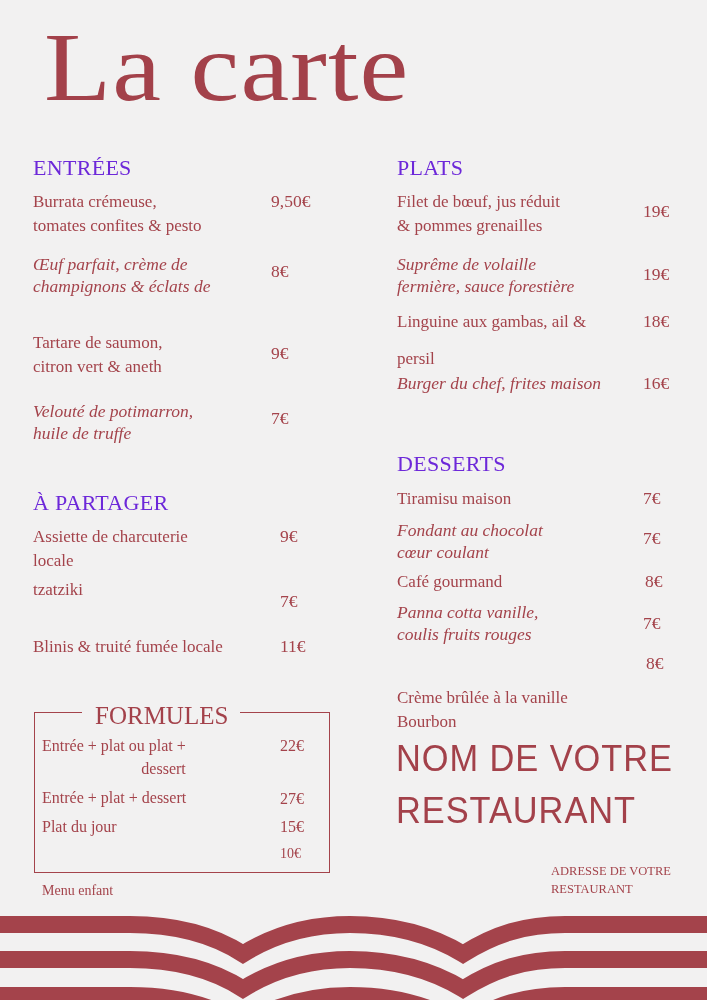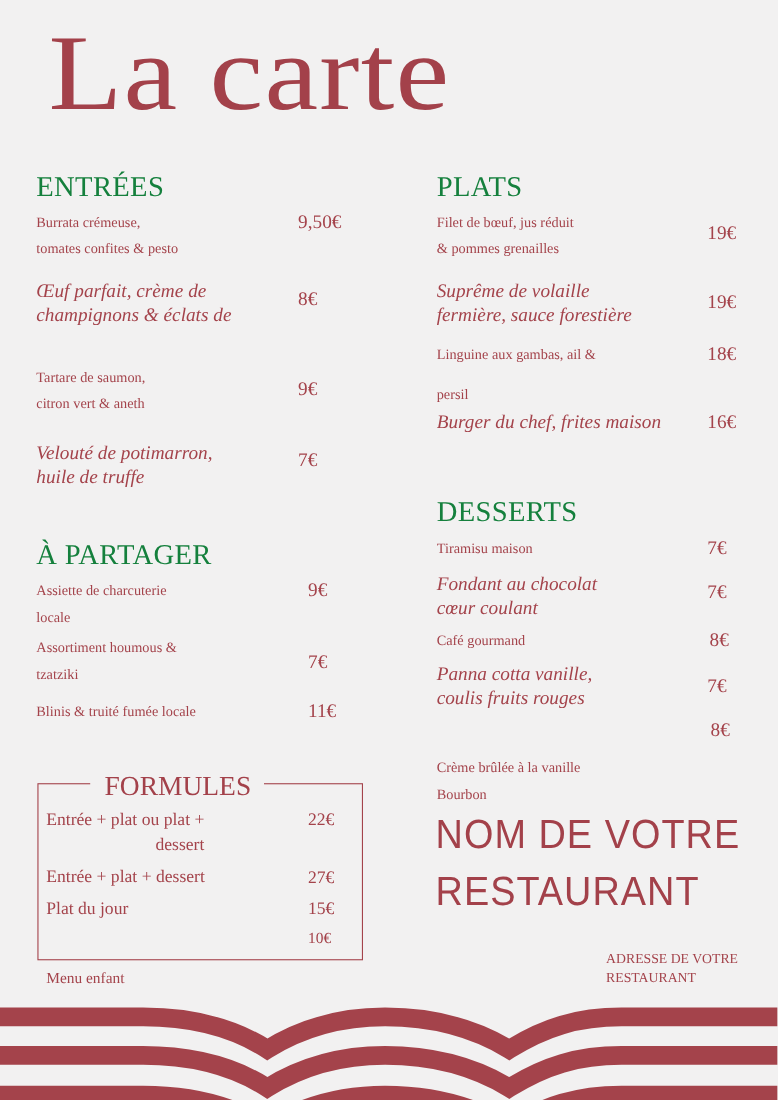--- a/index.html
+++ b/index.html
@@ -13,27 +13,27 @@
   .abs { position: absolute; }
   .title {
     left: 44px; top: 18px;
     font-family: "Liberation Serif", serif;
     font-size: 98px; line-height: 1; letter-spacing: 1px;
     color: #a3414a; font-weight: normal;
     transform: scaleX(1.12); transform-origin: left top;
   }
   .sec-h {
     font-family: "Liberation Serif", serif;
-    font-size: 26px; line-height: 1; color: #15803d;
+    font-size: 22px; line-height: 1; color: #6d28d9;
     letter-spacing: 0.3px;
   }
   .item {
     position: absolute;
     font-family: "Liberation Serif", serif;
-    font-size: 13px; line-height: 23px; color: #a4434b;
+    font-size: 17px; line-height: 23px; color: #a4434b;
   }
   .item.it { font-style: italic; font-size: 17.5px; line-height: 22px; }
   .price {
     position: absolute;
     font-family: "Liberation Serif", serif;
     font-size: 17.5px; line-height: 23px; color: #a4434b;
   }
   .formules-box {
     left: 34px; top: 712px; width: 296px; height: 161px;
     border: 1.5px solid #a4434b; box-sizing: border-box;
@@ -93,21 +93,20 @@
 
 <div class="abs sec-h" style="left:33px; top:492px;">À PARTAGER</div>
 
 <div class="item" style="left:33px; top:525px;">
   <div>Assiette de charcuterie</div>
   <div style="margin-top:1px;">locale</div>
 </div>
 <div class="price" style="left:280px; top:525px;">9€</div>
 
 <div class="item" style="left:33px; top:577px;">
-  <div>Assortiment houmous &amp;</div>
   <div style="margin-top:1px;">tzatziki</div>
 </div>
 <div class="price" style="left:280px; top:590px;">7€</div>
 
 <div class="item" style="left:33px; top:635px;">
   <div>Blinis &amp; truité fumée locale</div>
 </div>
 <div class="price" style="left:280px; top:635px;">11€</div>
 
 <div class="abs formules-box"></div>

